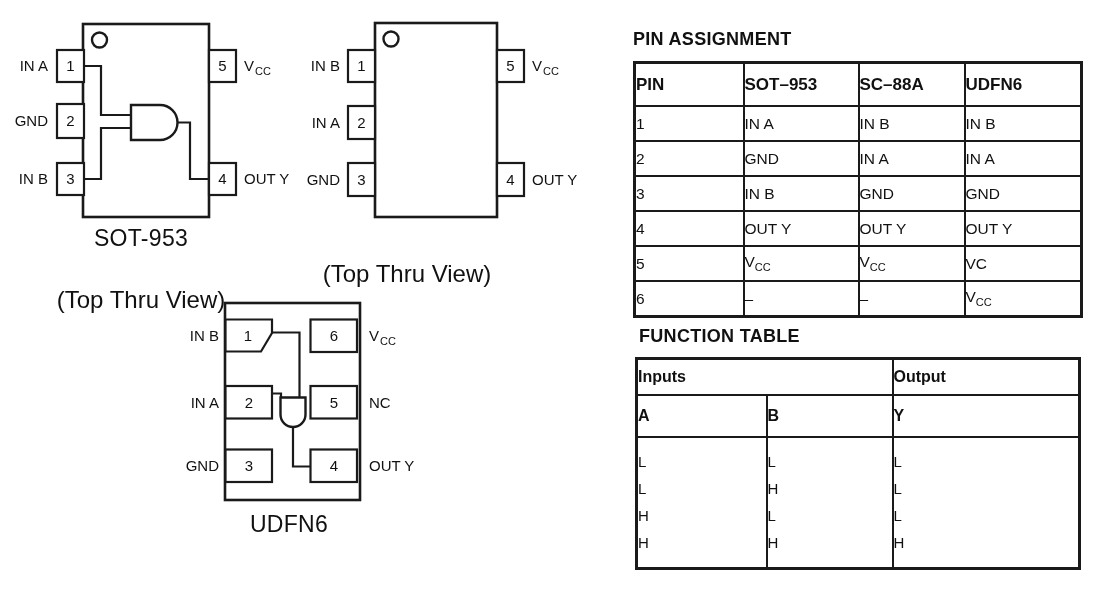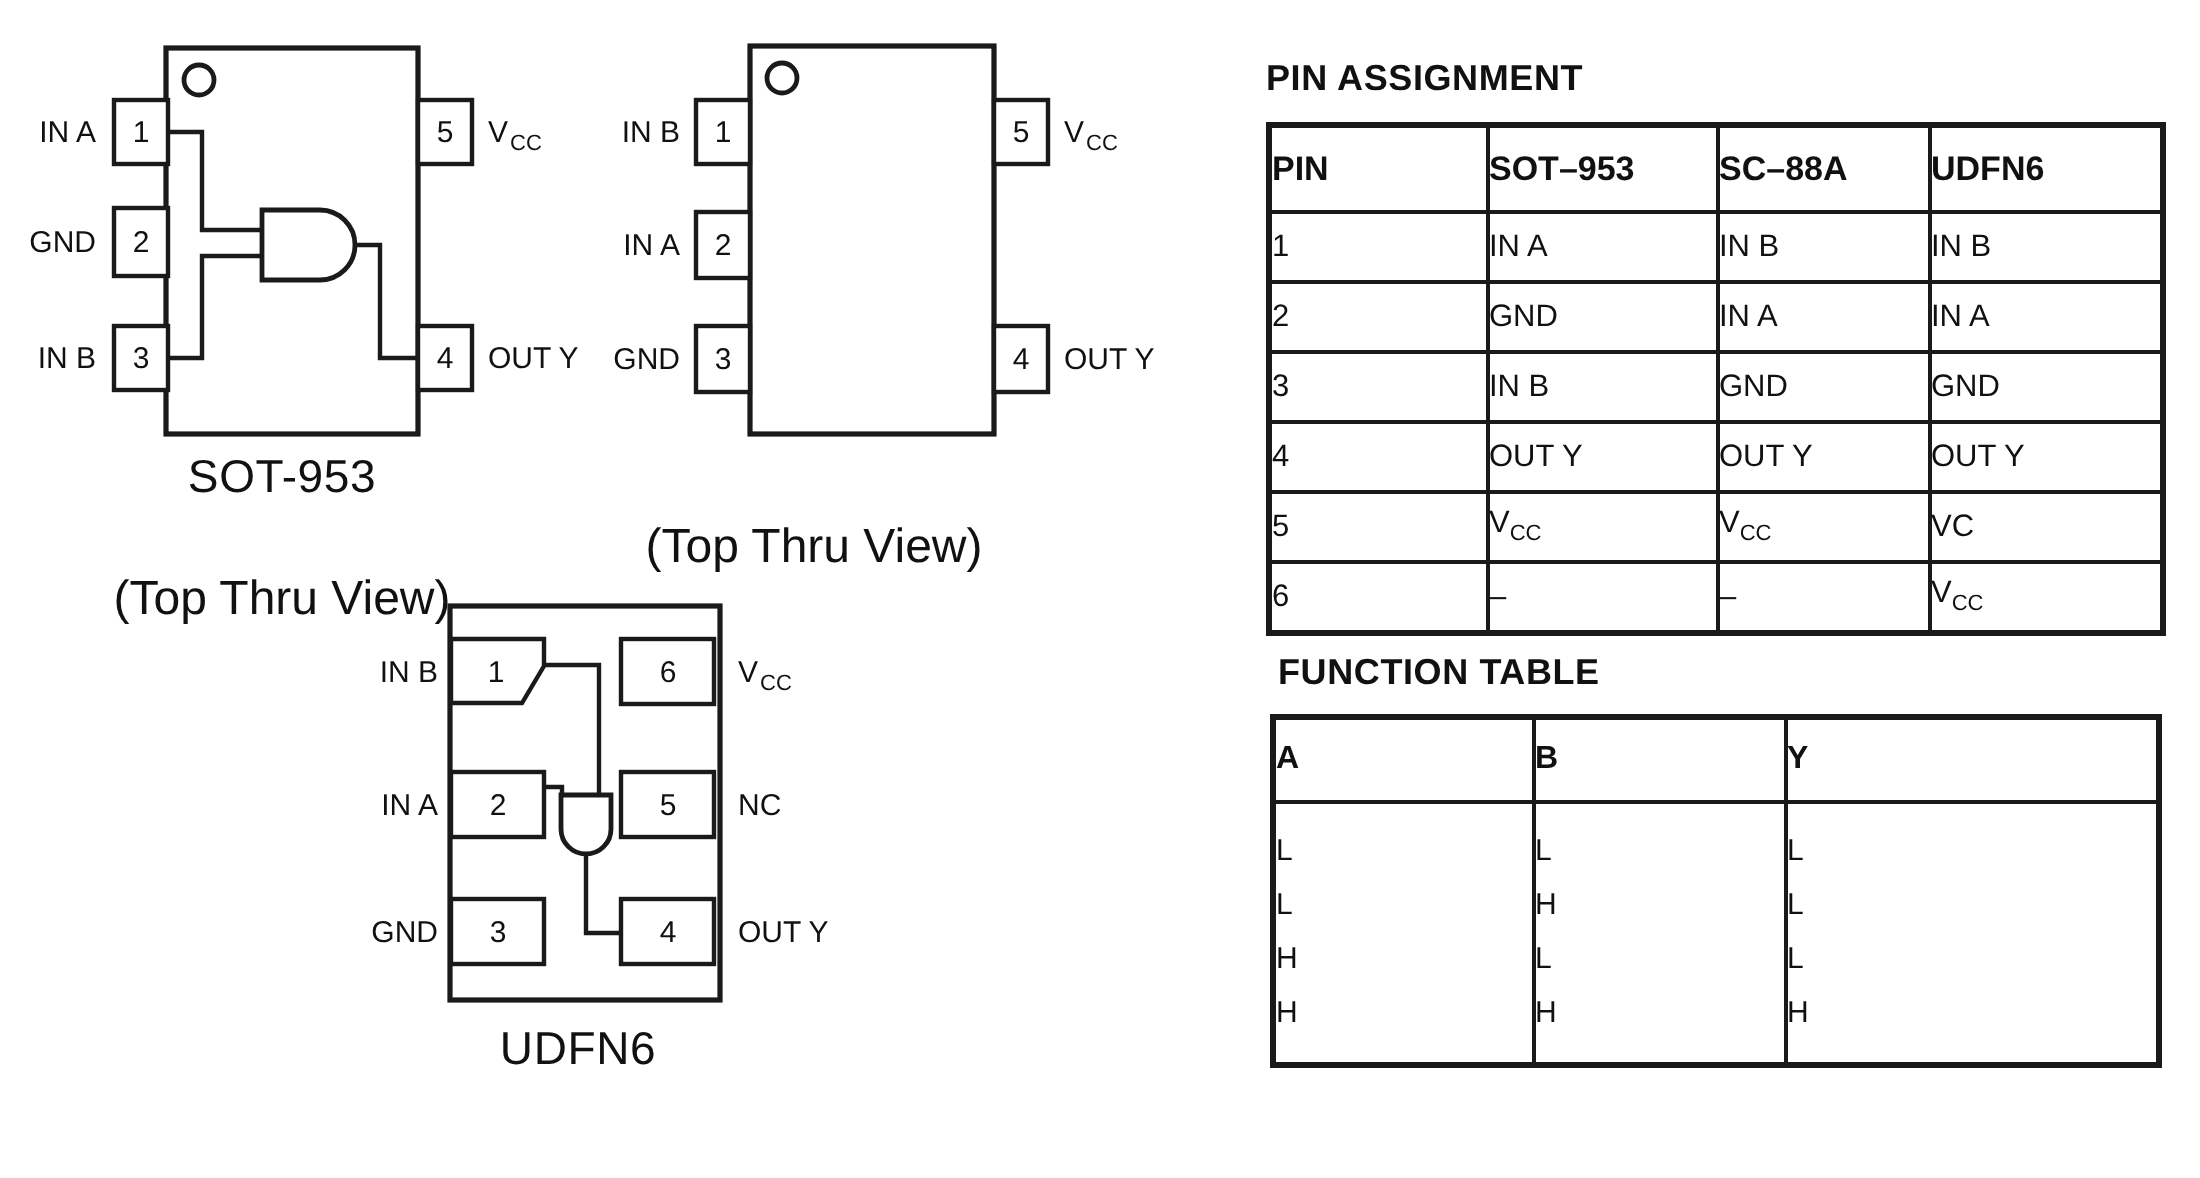--- a/index.html
+++ b/index.html
@@ -185,20 +185,24 @@
   </table>
 
   <div class="tbl-title" style="left:639px;top:326px;width:447px">FUNCTION TABLE</div>
   <table class="dtable fn-table" id="fn-table" style="left:635px;top:357px;width:443px">
     <colgroup>
       <col style="width:130px">
         <col style="width:126px">
         <col style="width:187px">
     </colgroup>
     <thead>
+        <tr class="group">
+          <th colspan="2">Inputs</th>
+          <th>Output</th>
+        </tr>
         <tr class="cols">
           <th>A</th>
           <th>B</th>
           <th>Y</th>
         </tr>
       </thead>
     <tbody>
         <tr>
           <td class="vals">
             <div>L</div>

